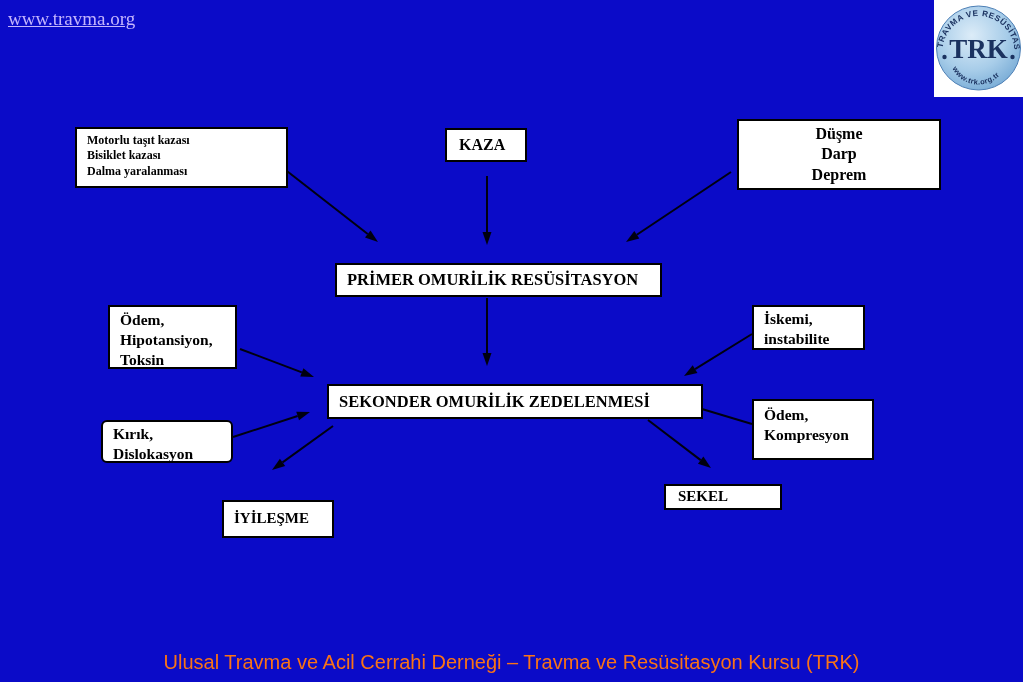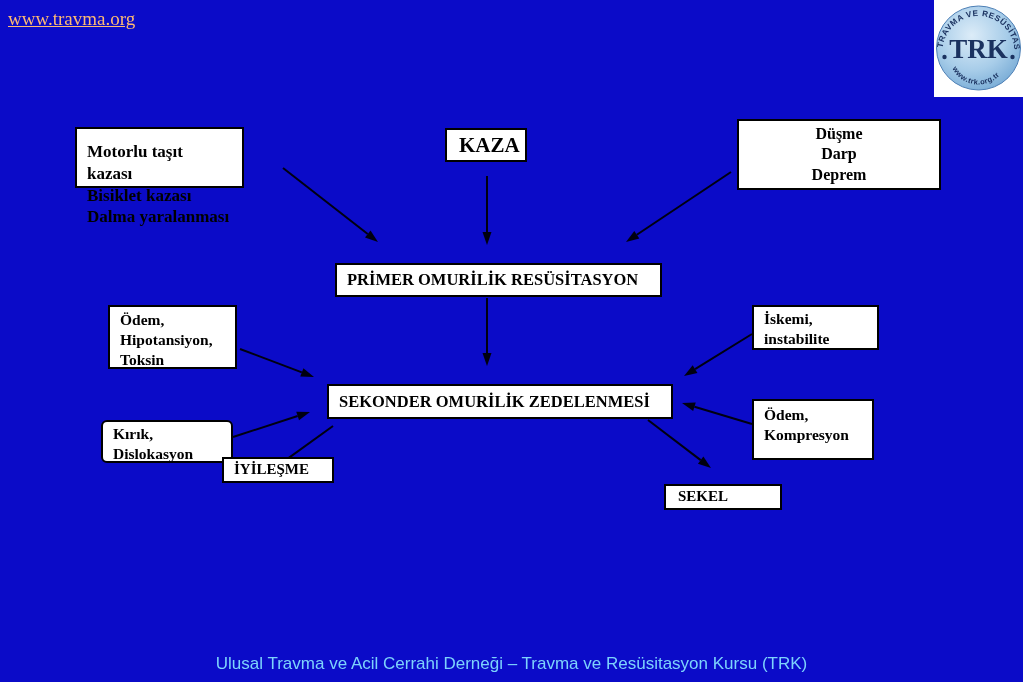--- a/index.html
+++ b/index.html
@@ -9,21 +9,21 @@
     height: 682px;
     background: #0b0bc8;
     overflow: hidden;
     font-family: "Liberation Serif", serif;
   }
   .travma-link {
     position: absolute;
     left: 8px;
     top: 8px;
     font-size: 19px;
-    color: #fdba74;
+    color: #c4b5fd;
     text-decoration: underline;
     font-family: "Liberation Serif", serif;
     cursor: pointer;
   }
   .logo-box {
     position: absolute;
     right: 0;
     top: 0;
     width: 89px;
     height: 97px;
@@ -45,41 +45,41 @@
     font-weight: bold;
     font-family: "Liberation Serif", serif;
     white-space: pre-line;
     line-height: 1.28;
     display: flex;
     align-items: center;
   }
   .top-left-align { align-items: flex-start; }
   .center-align { justify-content: center; text-align: center; }
 
-  #n-causes-left   { left: 75px;  top: 127px; width: 169px; height: 61px; font-size: 17px; padding: 12px 10px; }
-  #n-kaza          { left: 445px; top: 128px; width: 82px;  height: 34px; font-size: 21px; padding: 0 12px; }
+  #n-causes-left   { left: 75px;  top: 127px; width: 213px; height: 61px; font-size: 12px; padding: 4px 10px; }
+  #n-kaza          { left: 445px; top: 128px; width: 82px;  height: 34px; font-size: 16px; padding: 0 12px; }
   #n-causes-right  { left: 737px; top: 119px; width: 204px; height: 71px; font-size: 16px; padding: 2px 8px; }
   #n-primer        { left: 335px; top: 263px; width: 327px; height: 34px; font-size: 16.5px; padding: 0 10px; align-items: flex-start; padding-top: 4px; }
   #n-odem-hip      { left: 108px; top: 305px; width: 129px; height: 64px; font-size: 15.5px; padding: 3px 10px; }
-  #n-iskemi        { left: 752px; top: 305px; width: 127px; height: 45px; font-size: 15.5px; padding: 2px 10px; }
-  #n-sekonder      { left: 327px; top: 384px; width: 346px; height: 35px; font-size: 16.5px; padding: 0 10px; align-items: flex-start; padding-top: 5px; }
+  #n-iskemi        { left: 752px; top: 305px; width: 113px; height: 45px; font-size: 15.5px; padding: 2px 10px; }
+  #n-sekonder      { left: 327px; top: 384px; width: 376px; height: 35px; font-size: 16.5px; padding: 0 10px; align-items: flex-start; padding-top: 5px; }
   #n-kirik         { left: 101px; top: 420px; width: 132px; height: 43px; font-size: 15.5px; padding: 2px 10px; border-radius: 6px; }
   #n-odem-komp     { left: 752px; top: 399px; width: 122px; height: 61px; font-size: 15.5px; padding: 4px 10px; }
-  #n-iyilesme      { left: 222px; top: 457px; width: 112px; height: 26px; font-size: 15px; padding: 0 10px; }
+  #n-iyilesme      { left: 222px; top: 500px; width: 112px; height: 38px; font-size: 15px; padding: 0 10px; }
   #n-sekel         { left: 664px; top: 484px; width: 118px; height: 26px; font-size: 15px; padding: 0 12px; }
 
   .footer {
     position: absolute;
     left: 0;
     bottom: 8px;
     width: 100%;
     text-align: center;
     font-family: "Liberation Sans", sans-serif;
-    font-size: 17px;
-    color: #7dd3fc;
+    font-size: 20px;
+    color: #f97316;
   }
 </style>
 </head>
 <body>
 
 <div class="slide">
 
   <a class="travma-link">www.travma.org</a>
 
   <div class="logo-box">

